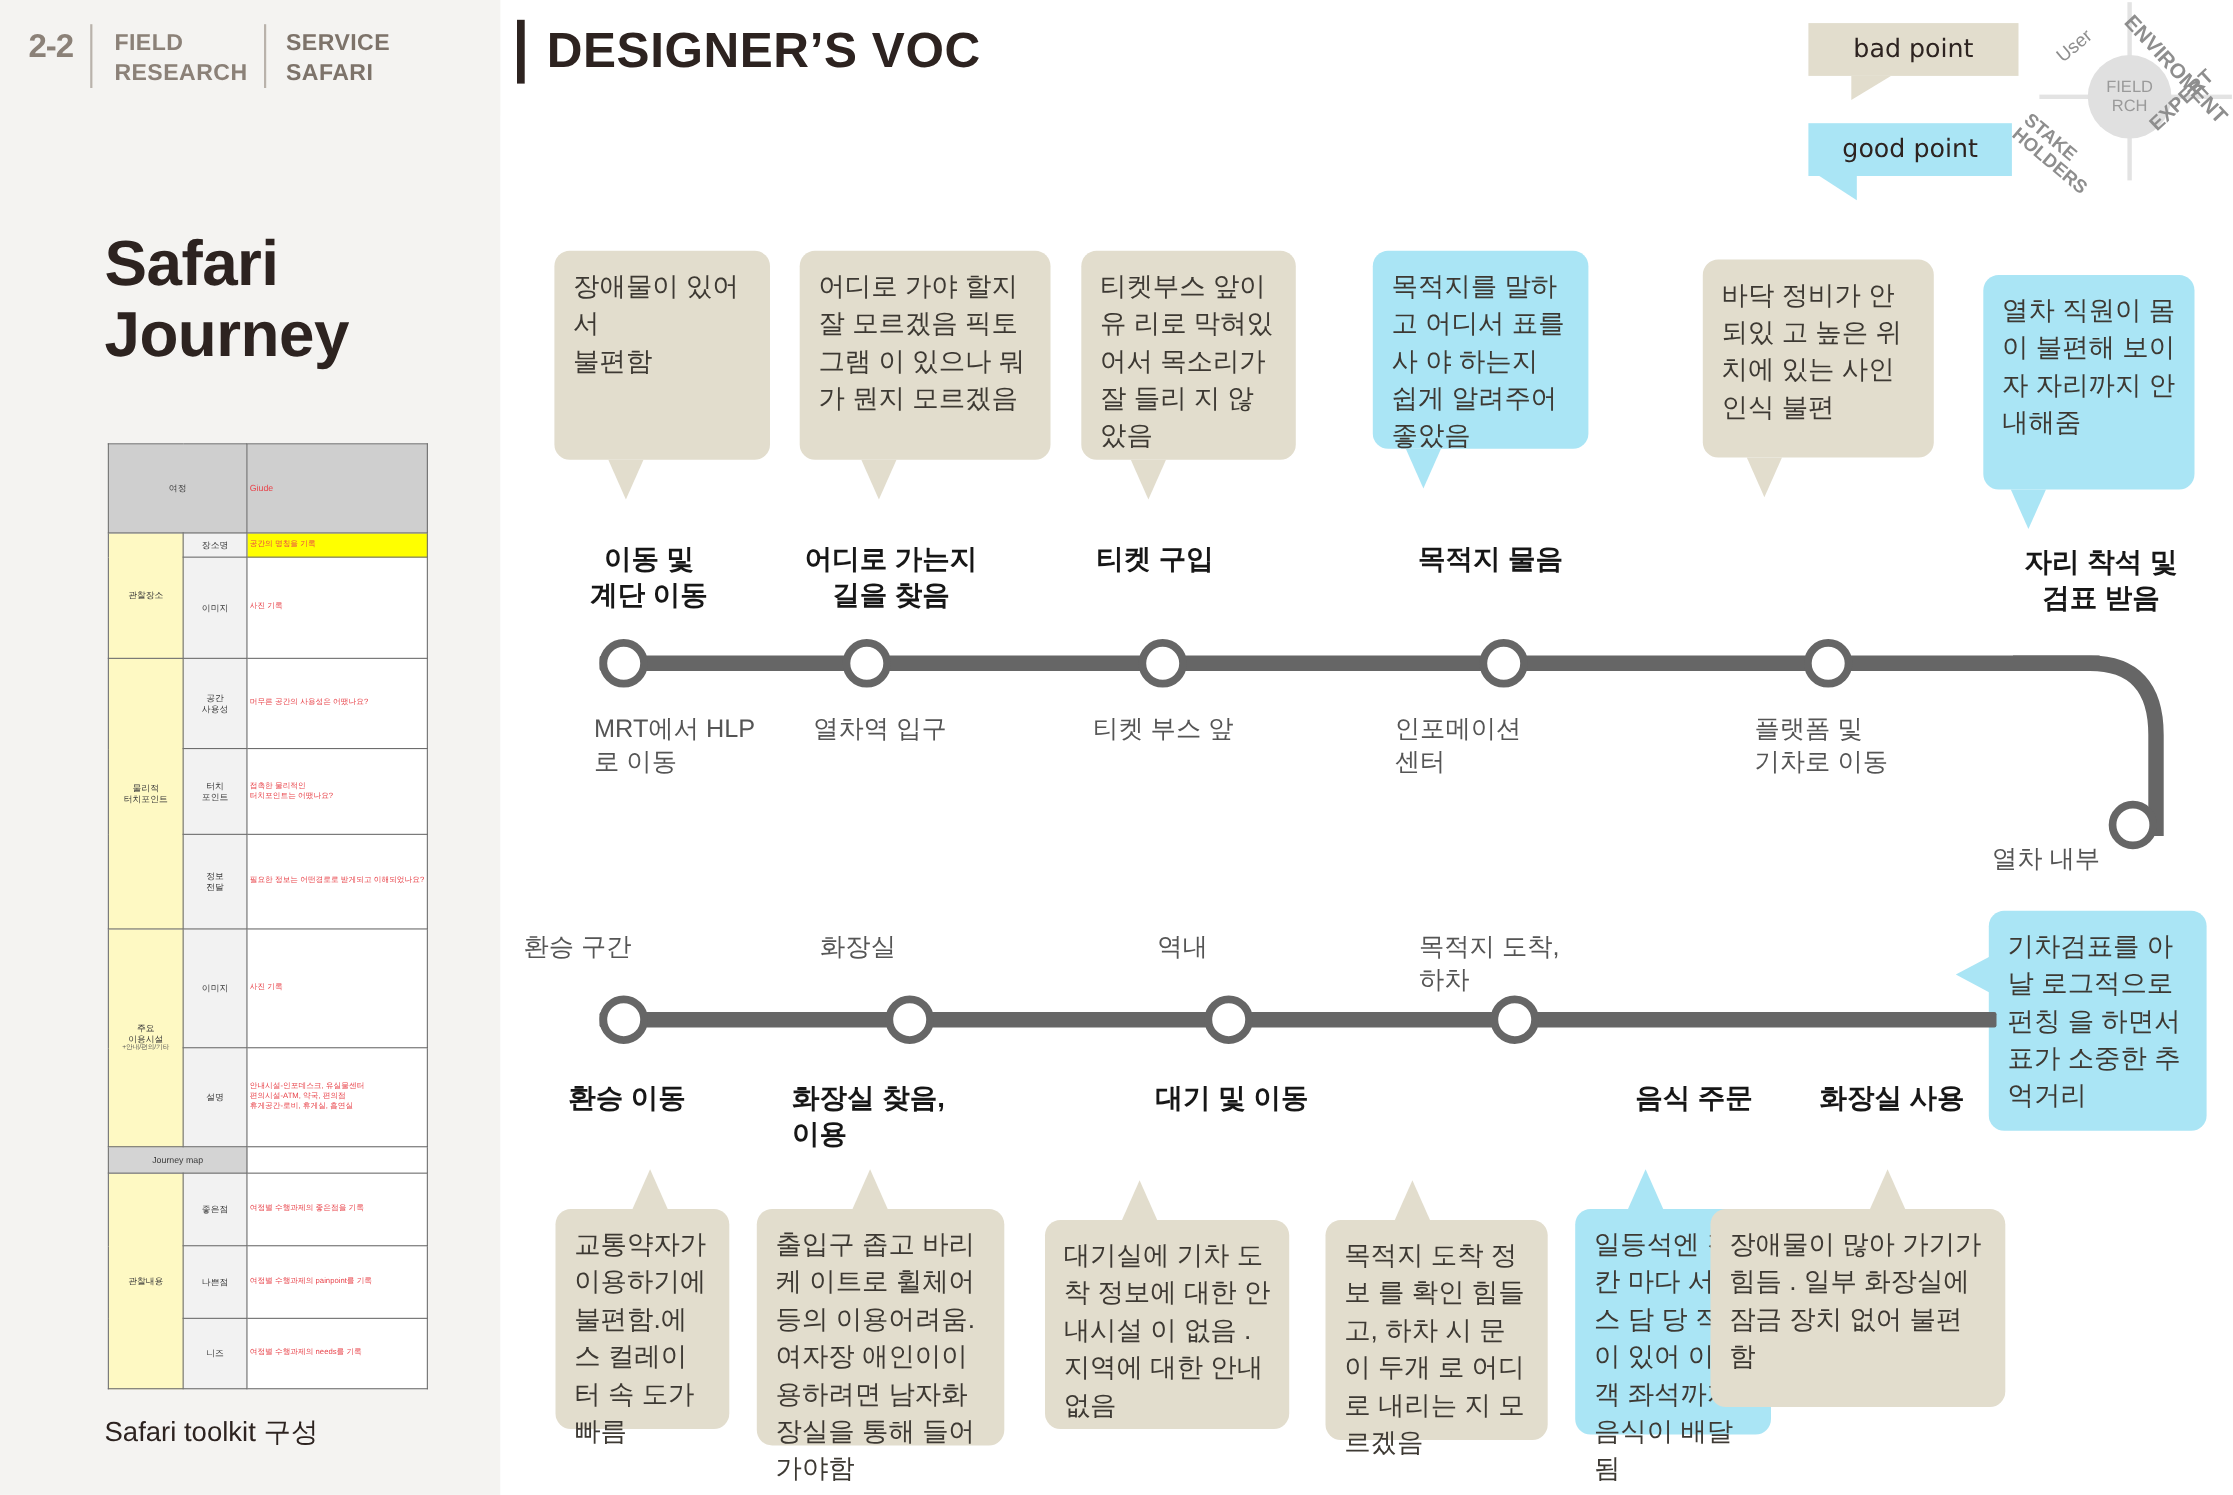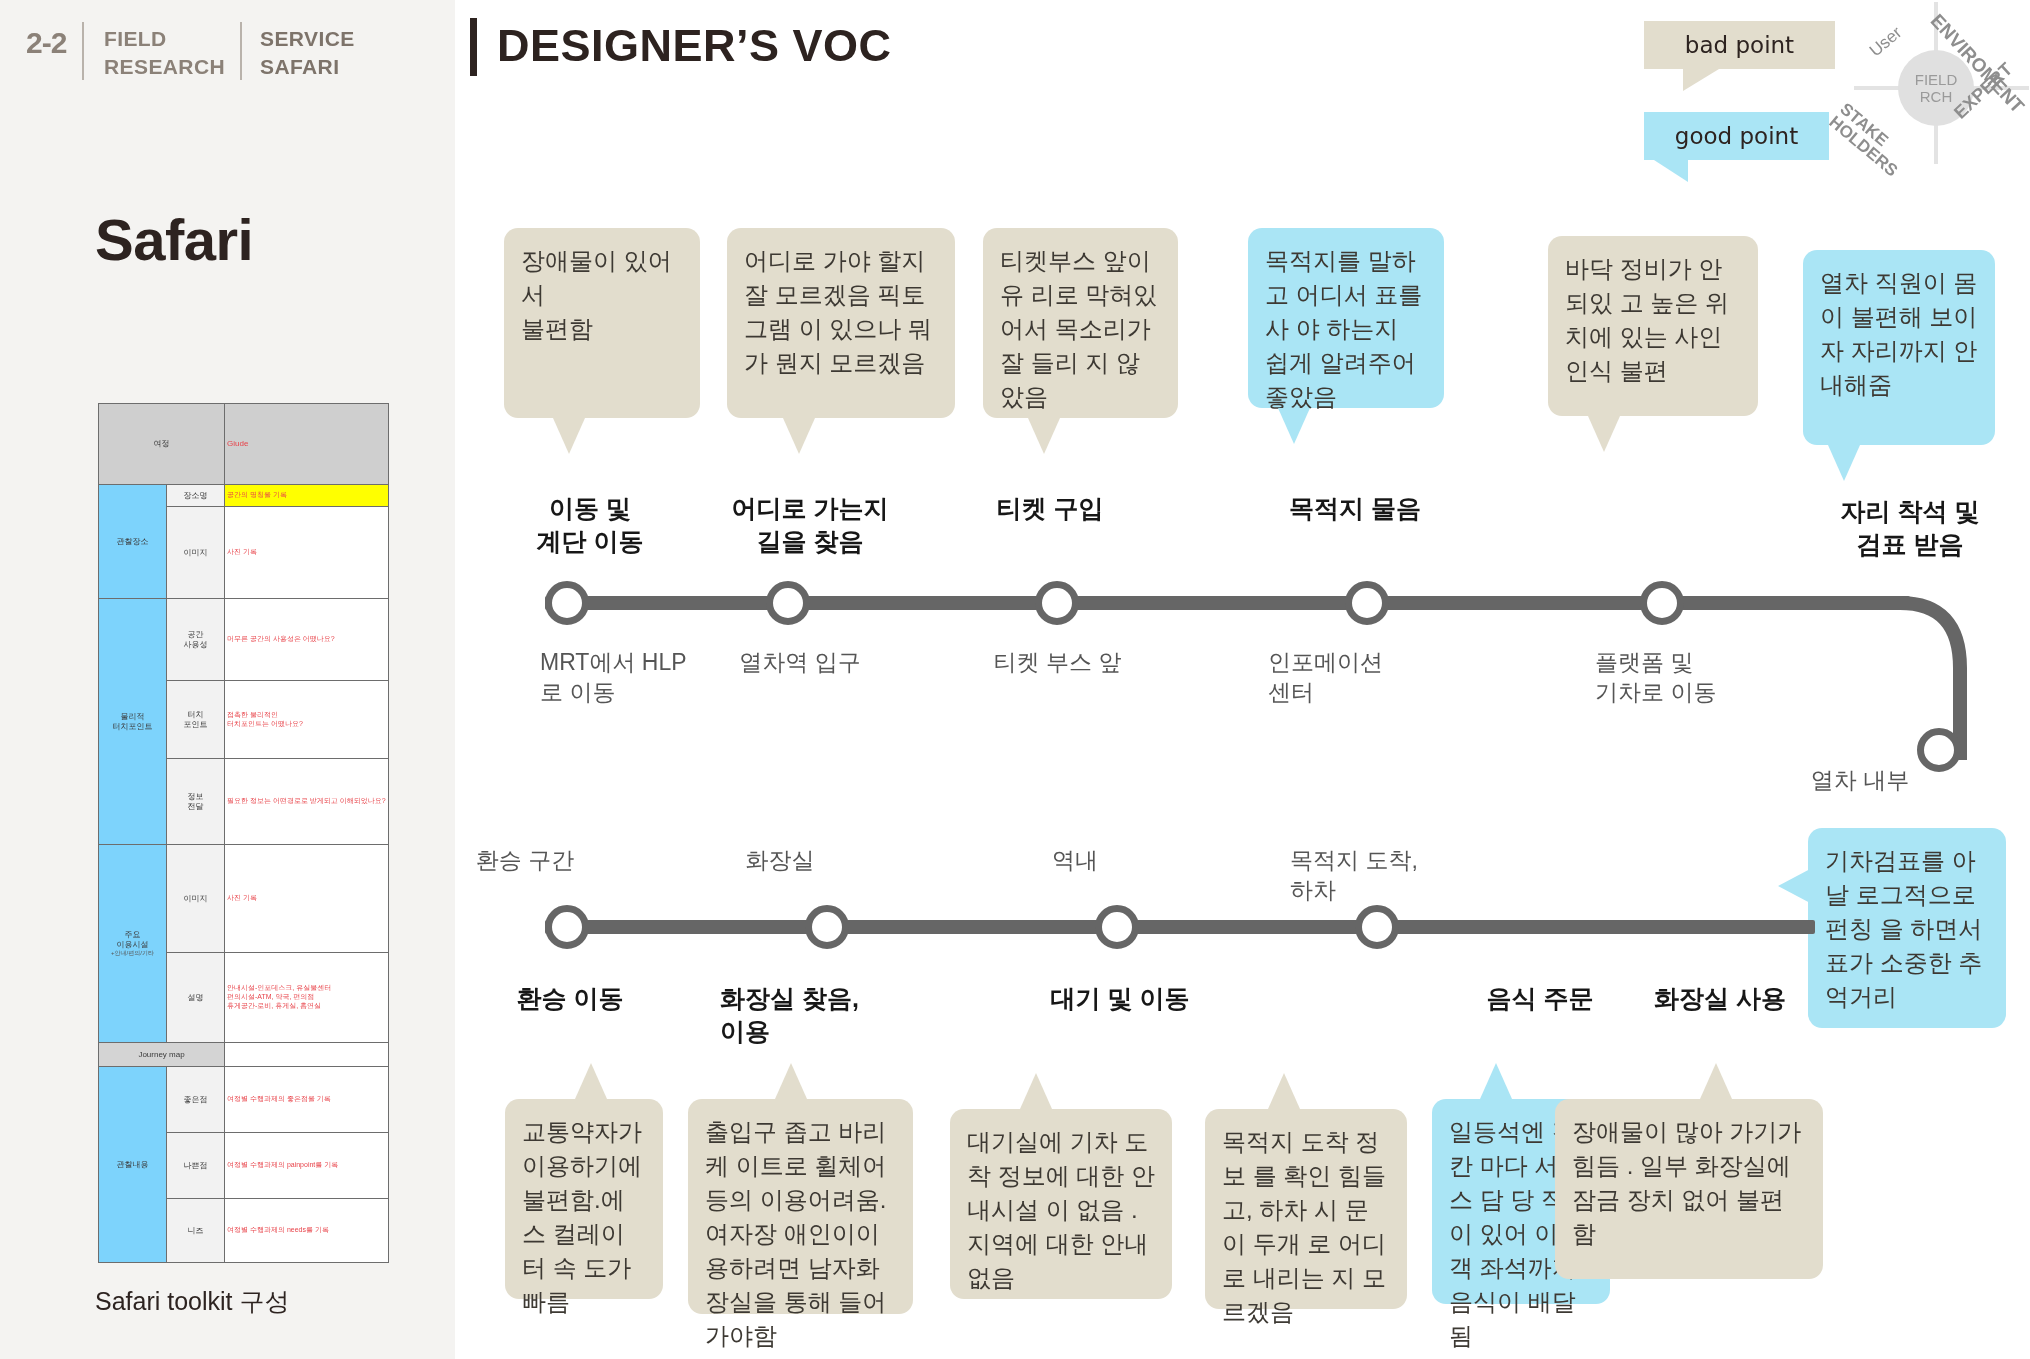--- a/index.html
+++ b/index.html
@@ -54,21 +54,21 @@
   
   #toolkit-table{
     position:absolute;left:98px;top:403px;width:290px;height:860px;
     border-collapse:collapse;table-layout:fixed;
     font-size:8px;color:#3a3a3a;background:#fff;
   }
   #toolkit-table td{
     border:1px solid #6d6d6d;vertical-align:middle;padding:0 2px;
     line-height:1.25;
   }
-  td.grp{background:#7dd3fc;text-align:center;font-size:8px;}
+  td.grp{background:#fef9c3;text-align:center;font-size:8px;}
   td.sub{background:#f2f2f2;text-align:center;font-size:8px;width:58px;}
   td.guide{background:#ffffff;color:#e8434a;font-size:7px;text-align:left;vertical-align:top;padding-top:2px;}
   td.guide.hl{background:#ffff00;}
   td.hdr-j{background:#cfcfcf;text-align:center;font-size:8px;}
   td.hdr-g{background:#cfcfcf;color:#e8434a;text-align:left;font-size:8px;padding-left:3px;}
   td.jmap{background:#d4d4d4;text-align:center;font-size:8px;}
   .grp-sub{display:block;font-size:6px;color:#555;}
 
   
   .legend-bubble{
@@ -149,20 +149,21 @@
     </div>
     <div class="hdr-sep" style="left:240px;top:22px;height:58px;"></div>
     <div class="hdr-col strong" style="left:260px;top:25px;">
       <div>SERVICE</div>
       <div>SAFARI</div>
     </div>
   </div>
 
   <div id="safari-title">
     <div>Safari</div>
+    <div>Journey</div>
   </div>
 
   <table id="toolkit-table">
     <colgroup>
         <col style="width:68px">
         <col style="width:58px">
         <col style="width:164px">
       </colgroup>
     <tbody>
       <tr>

